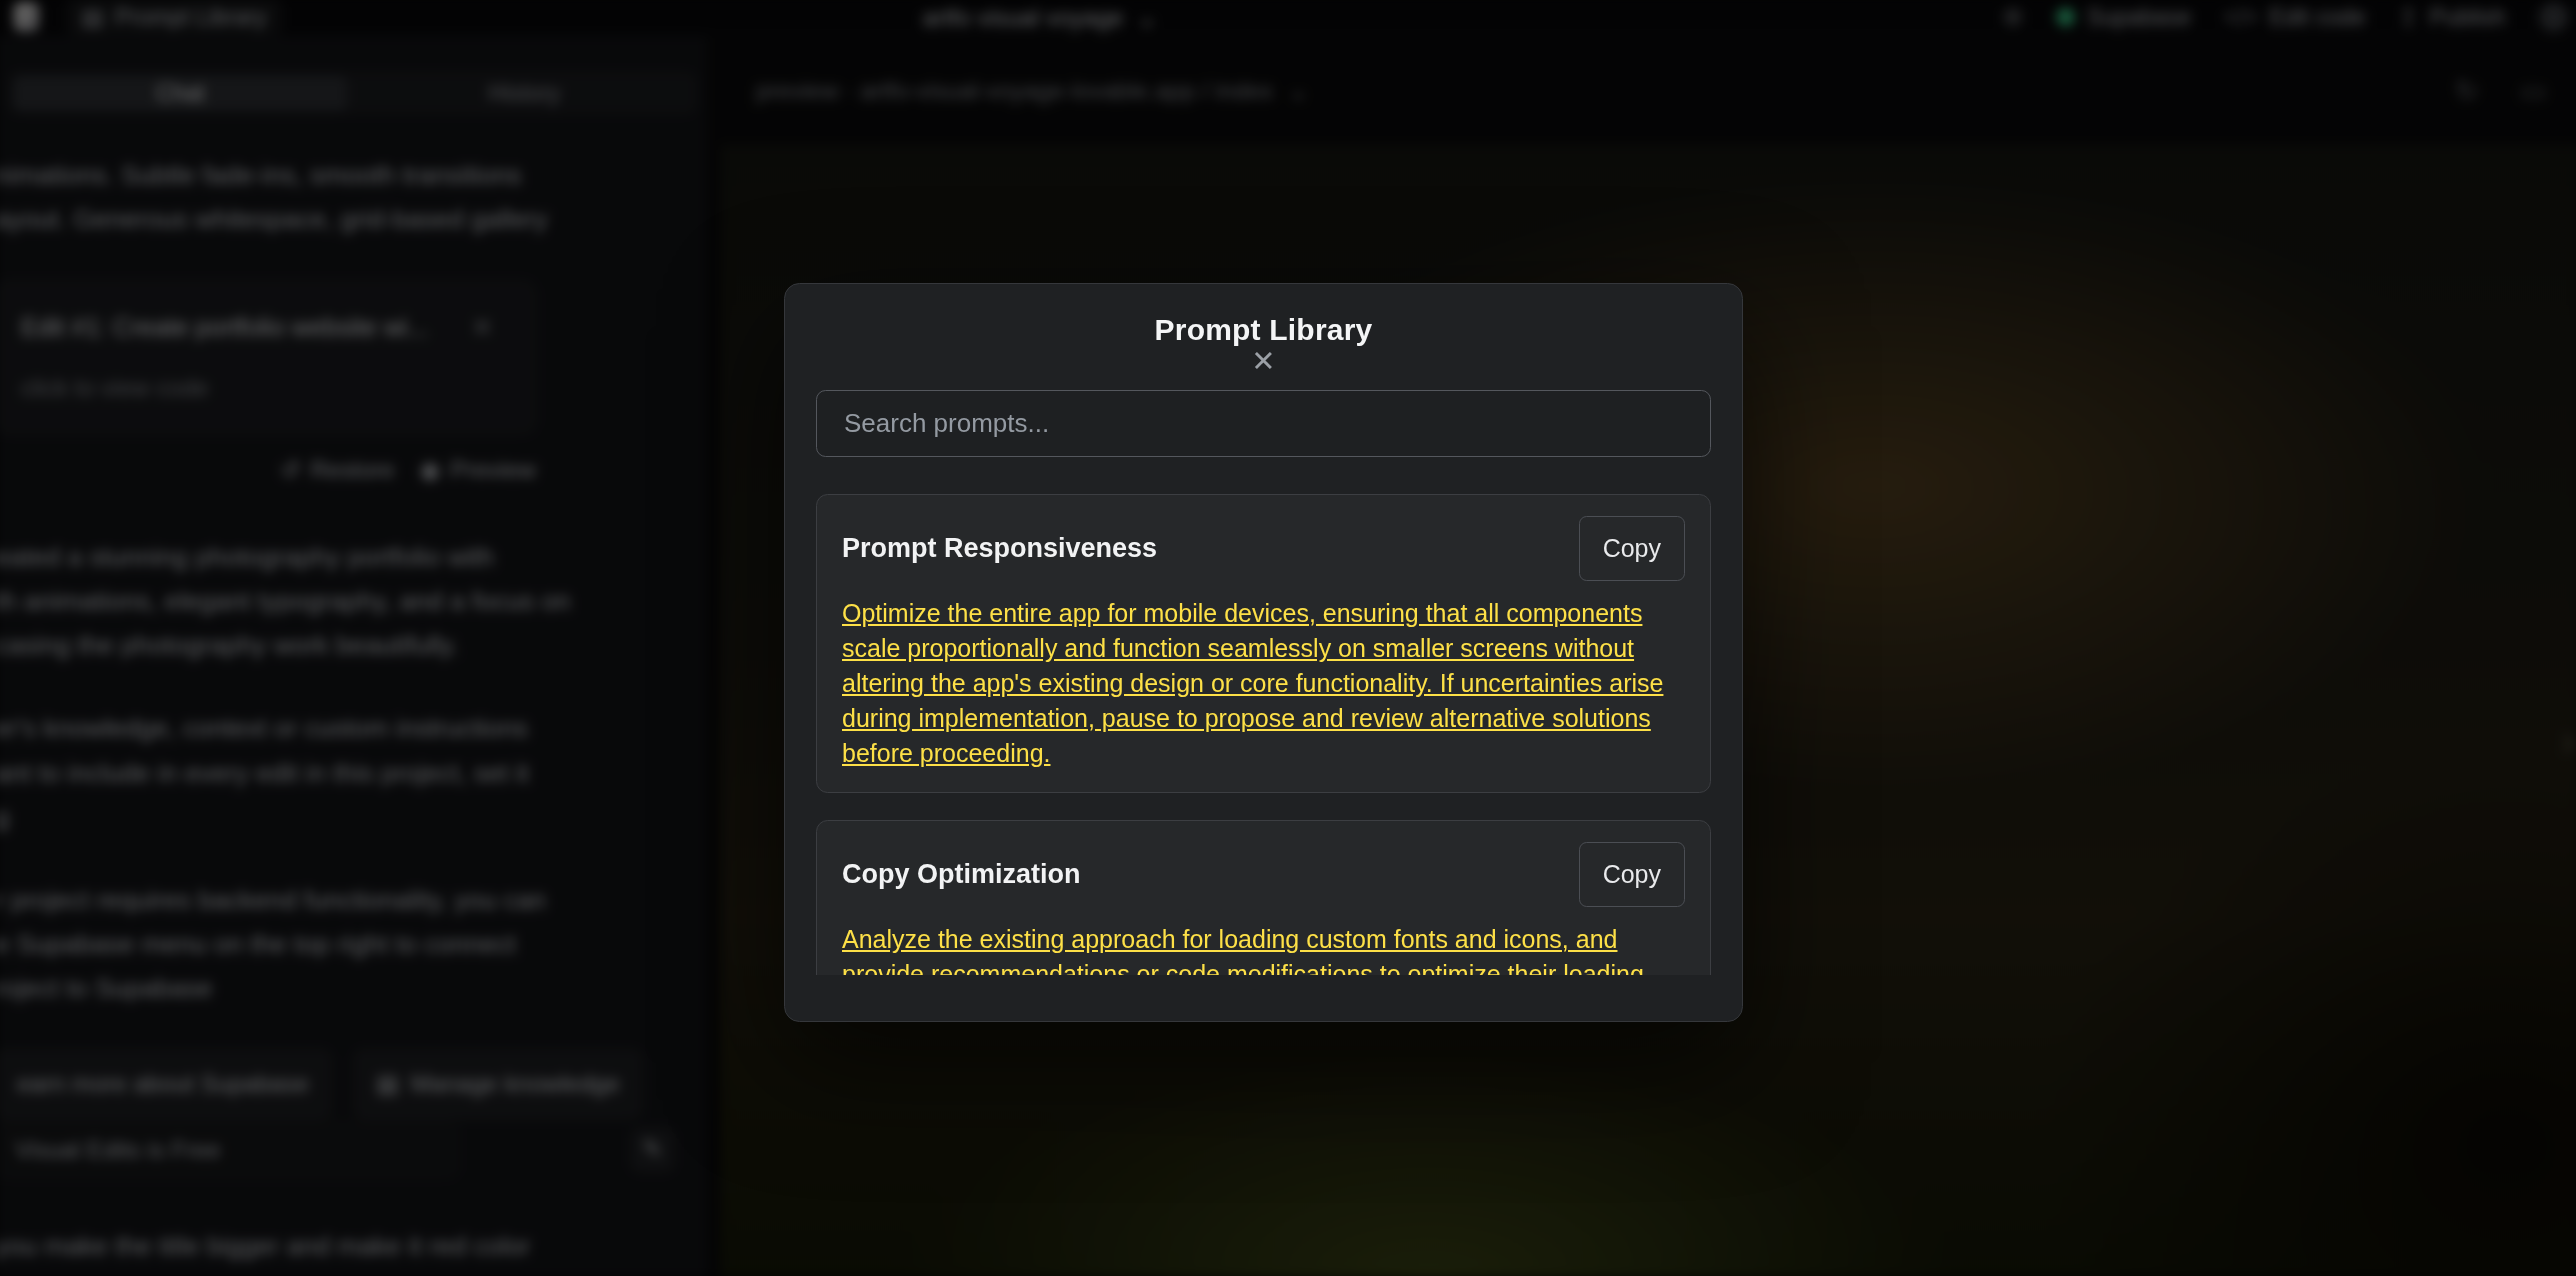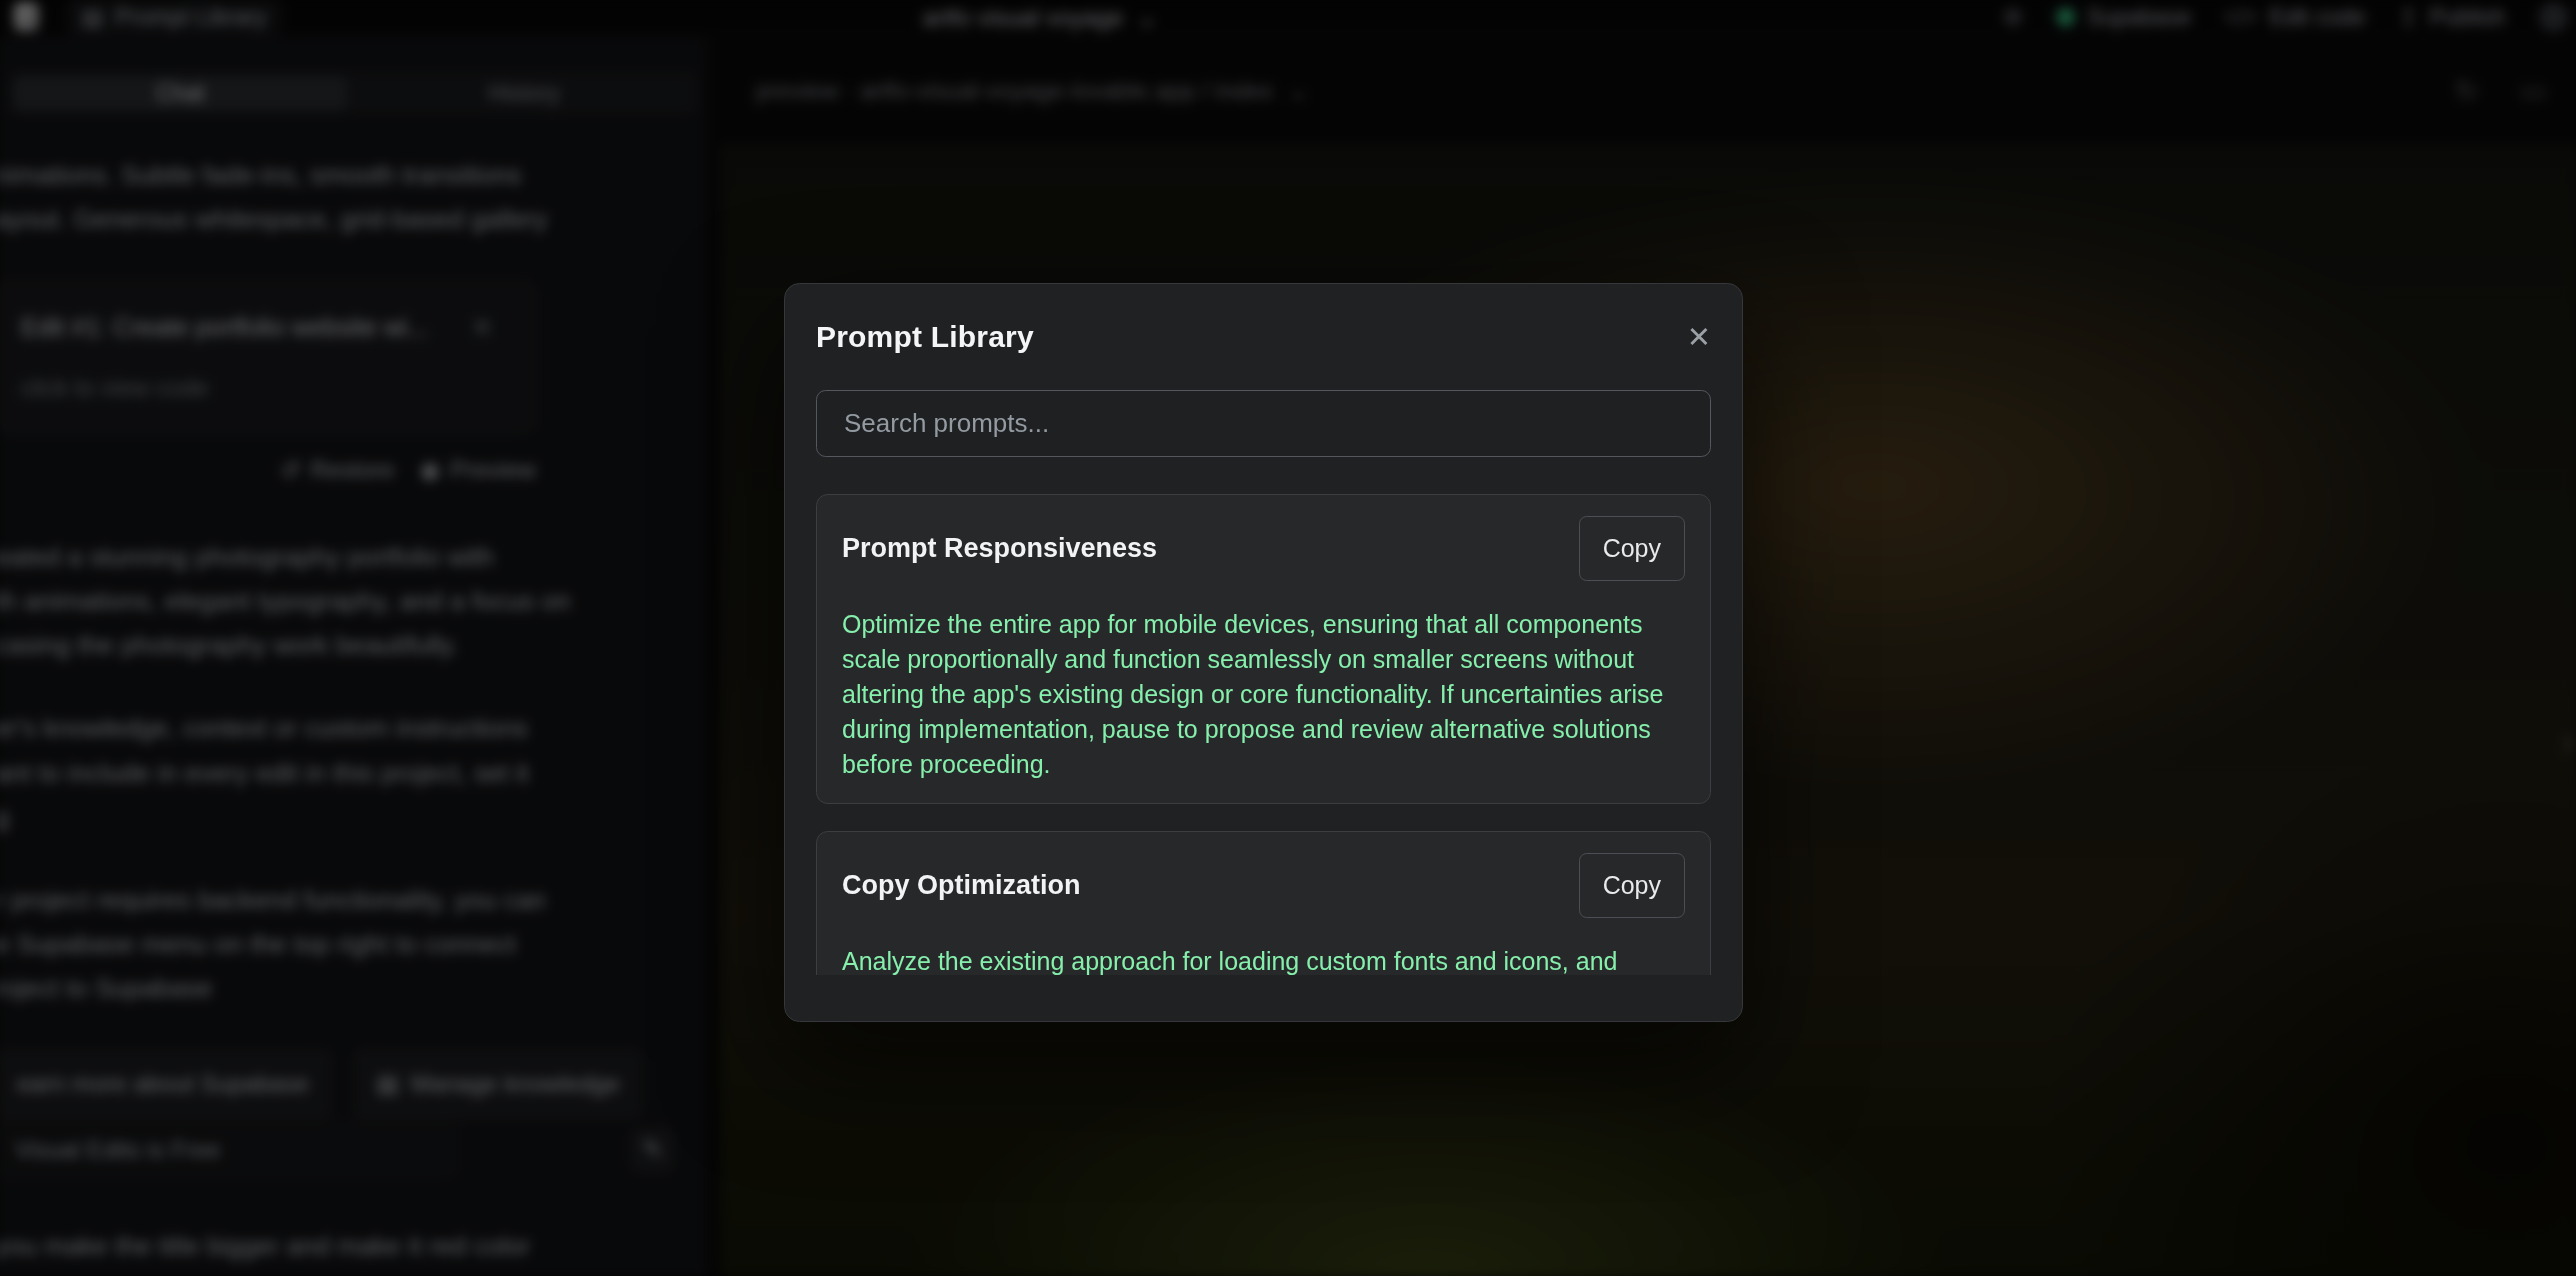--- a/index.html
+++ b/index.html
@@ -64,34 +64,34 @@
         radial-gradient(732px 308px at 38% 100%, rgba(96,112,34,0.45), transparent 72%),
         radial-gradient(597px 501px at 96% 88%, rgba(10,8,4,0.95), transparent 78%),
         linear-gradient(180deg,#141510 0%, #1c1a12 42%, #262112 68%, #141708 100%); }
   .edge-handle { position:absolute; right:5.8px; top:678px; color:rgba(255,255,255,0.22); font-size:42px; }
 
   
   .overlay { position:absolute; inset:0; background:rgba(0,0,0,0.52); }
   .modal { position:absolute; left:784px; top:283px; width:959px; height:739px; background:#1f2123;
            border:1px solid #35373b; border-radius:15.4px; padding:29px 31px;
            box-shadow:0 42px 116px rgba(0,0,0,0.65); }
-  .m-head { display:flex; align-items:center; justify-content:space-between; height:48px; }
+  .m-head { display:flex; align-items:center; justify-content:space-between; height:48px;flex-direction:column; }
   .m-title { color:#f4f5f6; font-size:30px; font-weight:700; letter-spacing:0.2px; }
   .m-close { color:#9ba0a6; font-size:29px; line-height:29px; cursor:default; }
   .m-search { margin-top:29px; width:100%; height:67px; background:#1e2022; border:1px solid #54575d;
               border-radius:9.6px; color:#d6d8db; font-size:26px; padding:0 27px; outline:none;
               font-family:"Liberation Sans","DejaVu Sans",sans-serif; }
   .m-search::placeholder { color:#949aa2; }
   .m-list { margin-top:37px; height:481px; overflow:hidden; display:flex; flex-direction:column; gap:27px; }
   .p-card { background:#26282a; border:1px solid #3c3e42; border-radius:11.6px; padding:21px 25px; flex:none; }
   .p-head { display:flex; align-items:center; justify-content:space-between; }
   .p-title { color:#f2f3f4; font-size:27px; font-weight:700; }
   .copy-btn { background:transparent; border:1px solid #4b4e54; border-radius:7.7px; color:#e9eaec;
               font-size:25px; padding:17px 23px; font-family:inherit; }
-  .p-body { margin-top:26px; color:#86efac; font-size:25px; line-height:35px; }
+  .p-body { margin-top:15px; color:#fde047; font-size:25px; line-height:35px;text-decoration:underline; }
 </style>
 </head>
 <body>
 
 <div class="app">
 
   <div class="bg-layer">
 
     <div class="topbar">
       <div class="tb-left">

